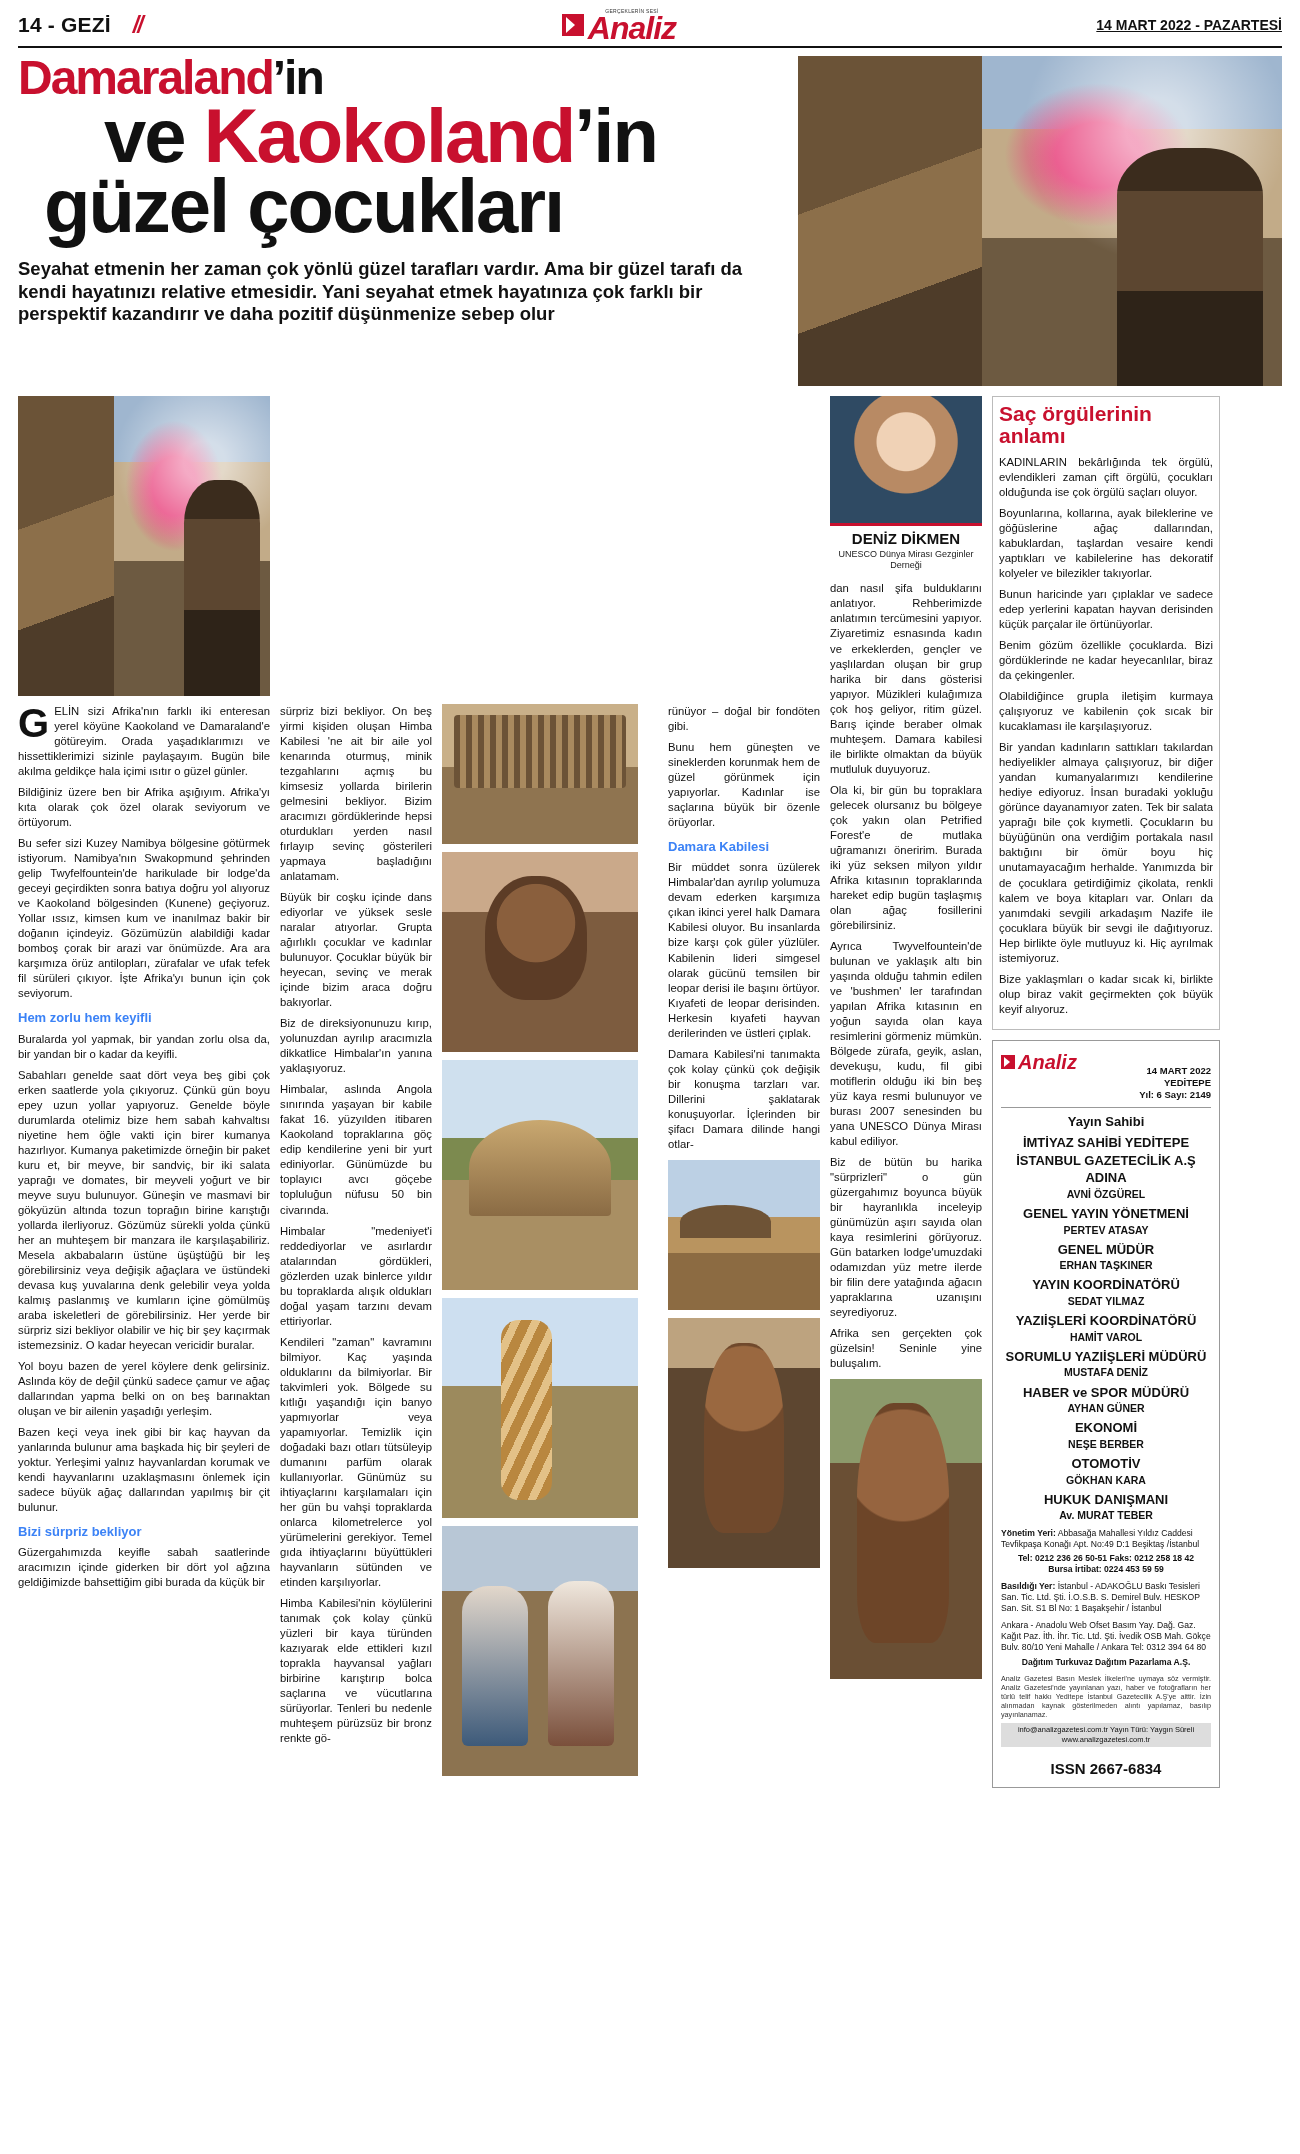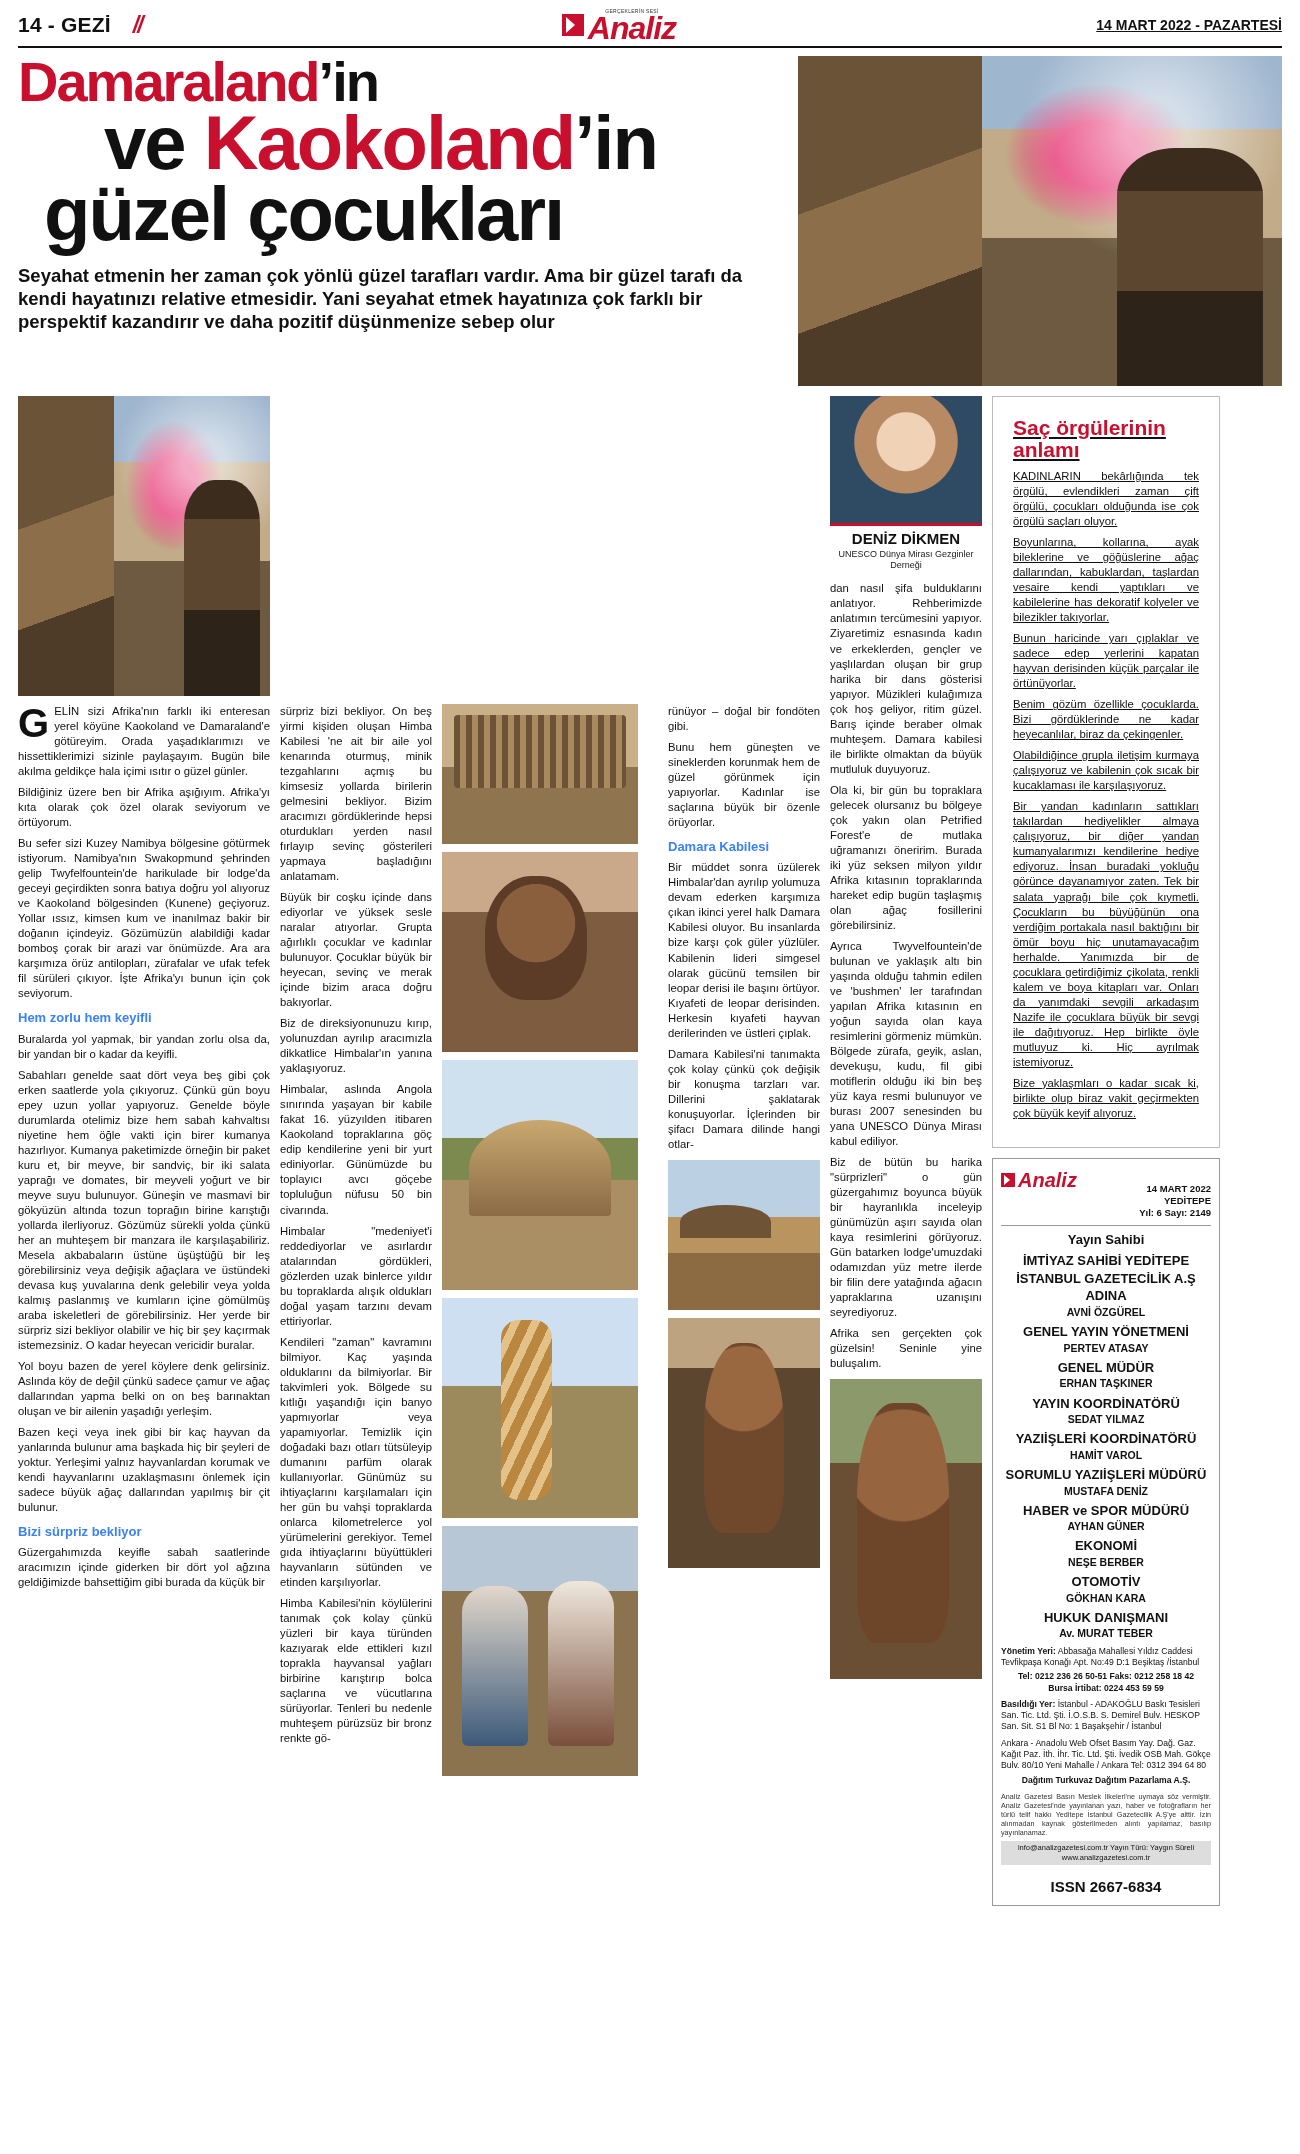--- a/index.html
+++ b/index.html
@@ -24,21 +24,21 @@
   .logo-mark:after { content:""; position:absolute; left:4px; top:3px; width:0; height:0;
     border-left:9px solid #fff; border-top:8px solid transparent; border-bottom:8px solid transparent; }
   .logo-text { font-size:32px; font-weight:bold; font-style:italic; color:#c8102e; line-height:.9; letter-spacing:-1px; }
   .logo-sub { font-size:5px; letter-spacing:.3px; color:#333; text-align:center; }
   .rule-top { border-top:2px solid #111; margin-top:2px; }
 
   
   .head-zone { display:flex; gap:10px; margin-top:8px; }
   .head-left { width:770px; }
   .headline { font-weight:bold; line-height:.93; letter-spacing:-2px; }
-  .headline .l1 { font-size:56px; }
+  .headline .l1 { font-size:48px; }
   .headline .l2 { font-size:76px; margin-left:86px; }
   .headline .l3 { font-size:76px; margin-left:26px; color:#111; }
   .red { color:#c8102e; }
   .blk { color:#111; }
   .deck { margin-top:16px; font-size:18.5px; font-weight:bold; line-height:1.22; }
   .head-right { flex:1; position:relative; }
 
   
   .ph { position:relative; overflow:hidden; background:#b9a78c; }
   .ph-hero { width:100%; height:330px;
@@ -106,21 +106,21 @@
 
   
   .author { width:152px; }
   .author .portrait { width:100%; height:130px;
     background:radial-gradient(circle at 50% 36%, #f0d2b6 0 26%, #b88a64 27% 46%, #2f4a63 47% 100%);
     border-bottom:3px solid #c8102e; }
   .author .aname { font-size:15px; font-weight:bold; text-align:center; margin-top:3px; }
   .author .arole { font-size:9px; text-align:center; line-height:1.25; color:#222; }
 
   
-  .railbox { border:1px solid #bbb; padding:20px;text-decoration:underline; }
+  .railbox { border:1px solid #bbb; padding:6px; }
   .railbox h3 { color:#c8102e; font-size:21px; margin:0 0 8px; line-height:1.05; font-weight:bold; }
   .railbox p { font-size:11.3px; line-height:1.33; text-align:justify; margin:0 0 6px; }
 
   
   .imprint { border:1px solid #999; margin-top:10px; padding:8px; font-size:9.5px; text-align:center; line-height:1.35; }
   .imprint .top { display:flex; justify-content:space-between; align-items:flex-start; border-bottom:1px solid #999; padding-bottom:5px; margin-bottom:5px; }
   .imprint .logo-small { display:flex; align-items:center; gap:3px; }
   .imprint .logo-small .lm { width:14px; height:14px; background:#c8102e; position:relative; }
   .imprint .logo-small .lm:after{content:"";position:absolute;left:3px;top:2px;width:0;height:0;
     border-left:6px solid #fff;border-top:5px solid transparent;border-bottom:5px solid transparent;}

